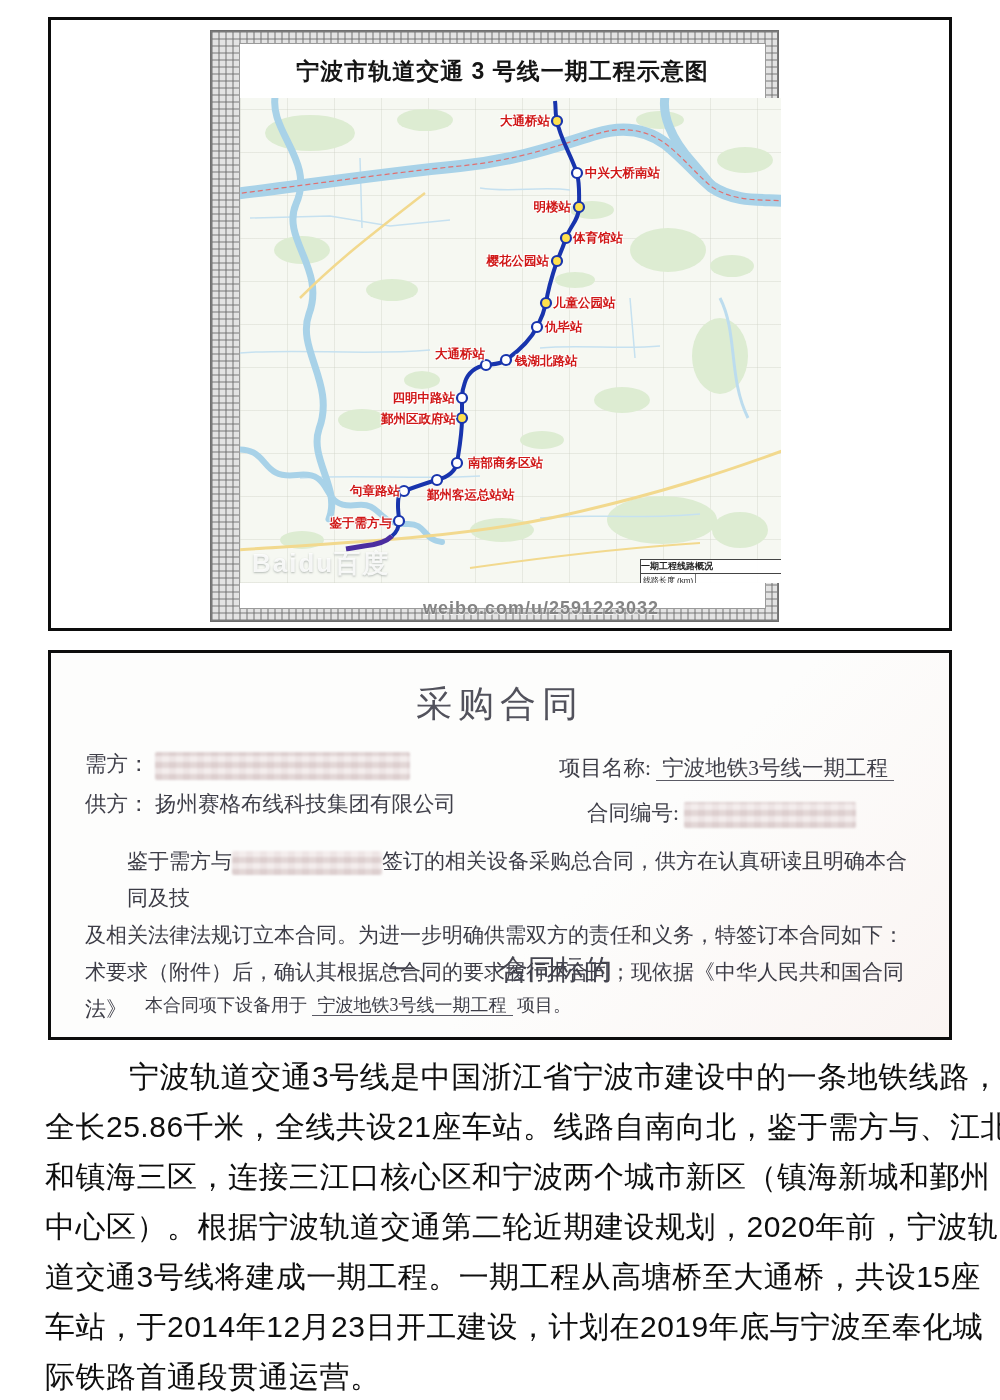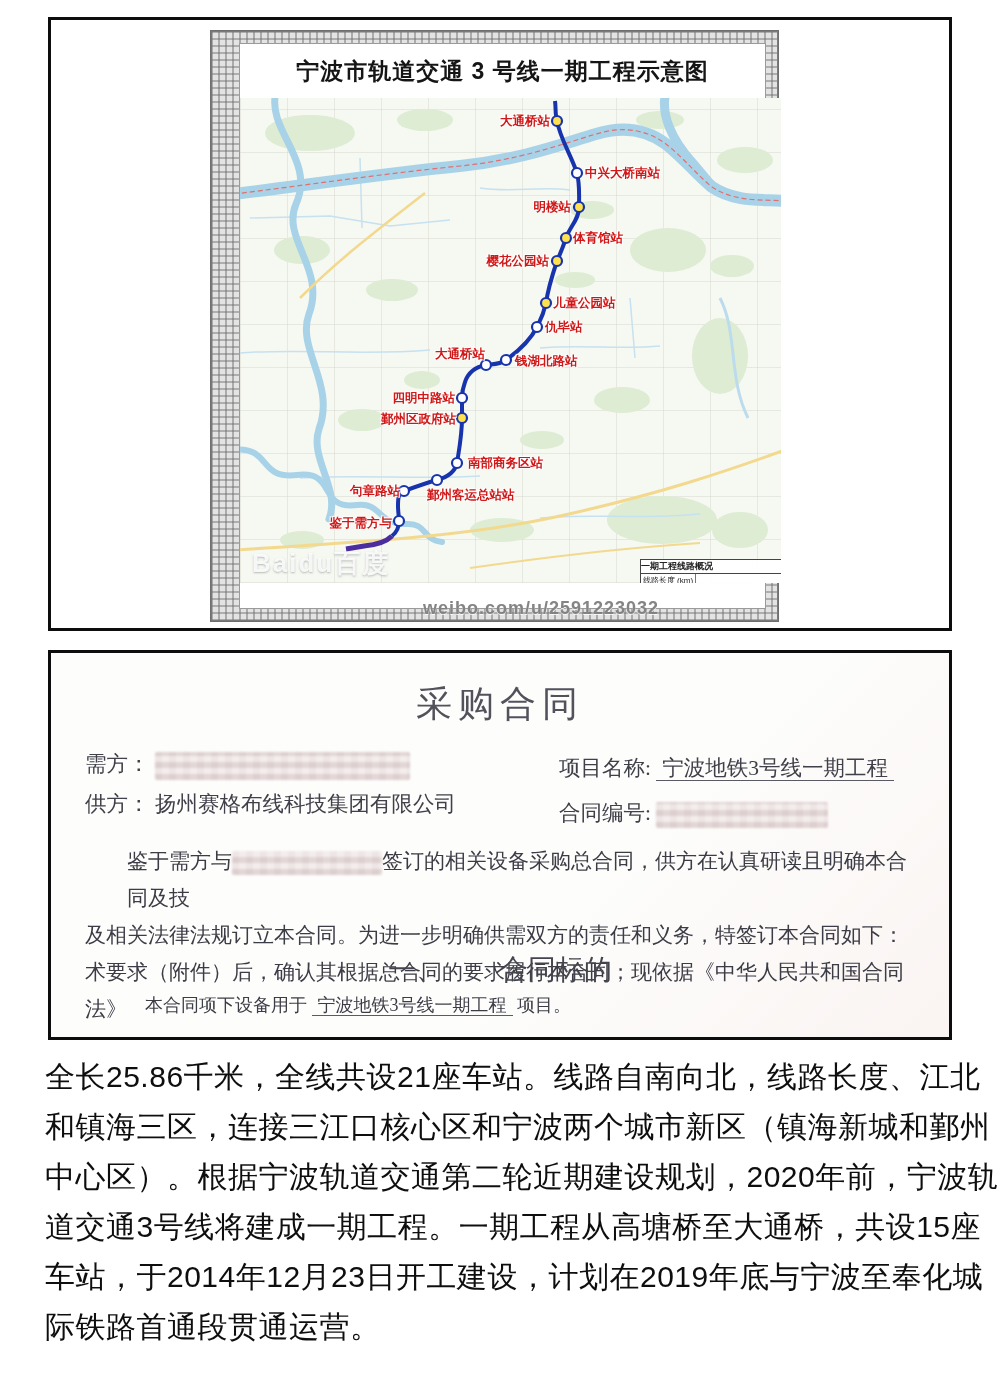--- a/index.html
+++ b/index.html
@@ -206,21 +206,21 @@
     <span class="blur-block" style="width:255px;height:28px"></span>
   </div>
   <div class="ct-field" style="left:34px;top:136px">
     <span>供方：</span>
     <span>扬州赛格布线科技集团有限公司</span>
   </div>
   <div class="ct-field" style="left:508px;top:100px">
     <span>项目名称:</span>
     <span class="u-line">宁波地铁3号线一期工程</span>
   </div>
-  <div class="ct-field" style="left:508px;top:145px">
+  <div class="ct-field" style="left:536px;top:145px">
     <span>合同编号:</span>
     <span class="blur-block" style="width:172px;height:26px"></span>
   </div>
 
   <div class="ct-clause">
     <div class="indent">
       <span>鉴于需方与</span><span class="blur-block" style="width:150px;height:24px"></span><span>签订的相关设备采购总合同，供方在认真研读且明确本合同及技</span>
     </div>
     <div>及相关法律法规订立本合同。为进一步明确供需双方的责任和义务，特签订本合同如下：</div>
     <div>术要求（附件）后，确认其根据总合同的要求履行本合同；现依据《中华人民共和国合同法》</div>
@@ -231,19 +231,20 @@
   </div>
 
   <div class="ct-subject">
     <span>本合同项下设备用于</span>
     <span class="u-line">宁波地铁3号线一期工程</span>
     <span>项目。</span>
   </div>
 </section>
 
 <div class="article">
-  <div class="a-line">全长25.86千米，全线共设21座车站。线路自南向北，线路长度、江北</div>
+  <div class="a-line first">宁波轨道交通3号线是中国浙江省宁波市建设中的一条地铁线路，</div>
+  <div class="a-line">全长25.86千米，全线共设21座车站。线路自南向北，鉴于需方与、江北</div>
   <div class="a-line">和镇海三区，连接三江口核心区和宁波两个城市新区（镇海新城和鄞州</div>
   <div class="a-line">中心区）。根据宁波轨道交通第二轮近期建设规划，2020年前，宁波轨</div>
   <div class="a-line">道交通3号线将建成一期工程。一期工程从高塘桥至大通桥，共设15座</div>
   <div class="a-line">车站，于2014年12月23日开工建设，计划在2019年底与宁波至奉化城</div>
   <div class="a-line">际铁路首通段贯通运营。</div>
 </div>
 
 </body></html>

